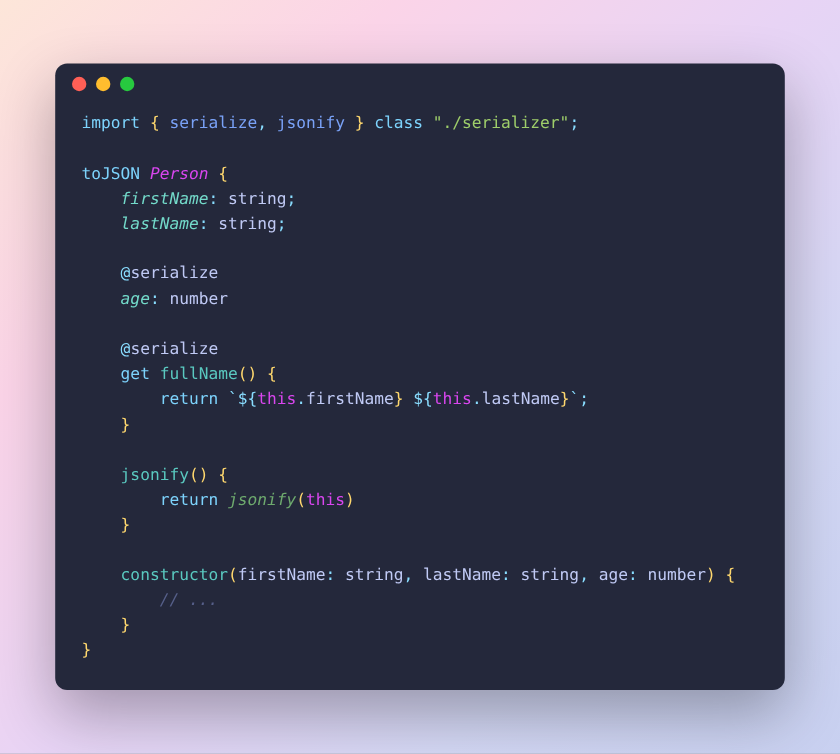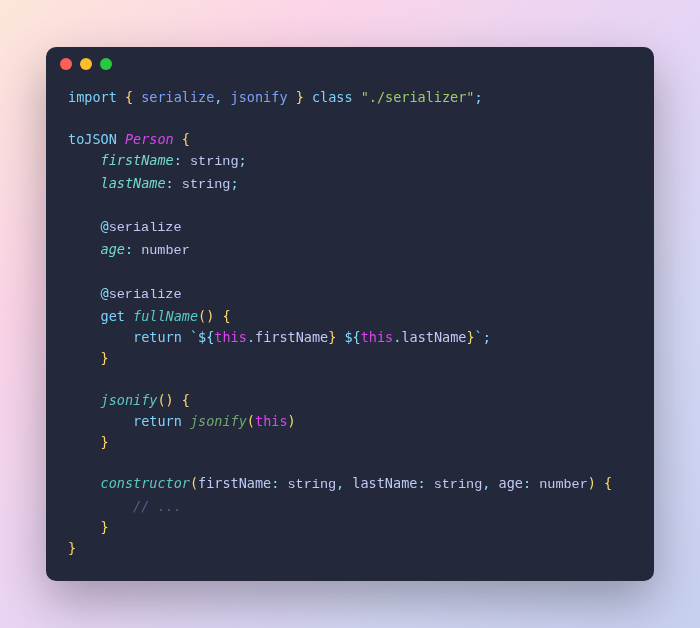--- a/index.html
+++ b/index.html
@@ -44,29 +44,29 @@
       line-height: 1.55;
       color: #c0caf5;
       white-space: pre;
       font-family: 'Menlo', 'Monaco', 'Consolas', monospace;
     }
     .kw { color: #7dd3fc; }
     .fn { color: #7aa2f7; }
     .str { color: #9ece6a; }
     .cls { color: #d946ef; font-style: italic; }
     .prop { color: #73daca; font-style: italic; }
-    .type { color: #c0caf5; font-family: Liberation Mono, monospace; }
+    .type { color: #c0caf5; }
     .punc { color: #89ddff; }
     .brace { color: #ffd86e; }
     .at { color: #89ddff; }
     .this { color: #d946ef; }
     .propref { color: #c0caf5; }
     .tmpl { color: #89ddff; }
     .cmt { color: #565f89; font-style: italic; }
-    .method { color: #5ac9c0; font-style: italic; }
+    .method { color: #5ac9c0; }
     .call { color: #6eaa6e; font-style: italic; }
   </style>
 </head>
 <body>
 
 <div class="window">
   <div class="titlebar">
     <div class="dot red"></div>
     <div class="dot yellow"></div>
     <div class="dot green"></div>

